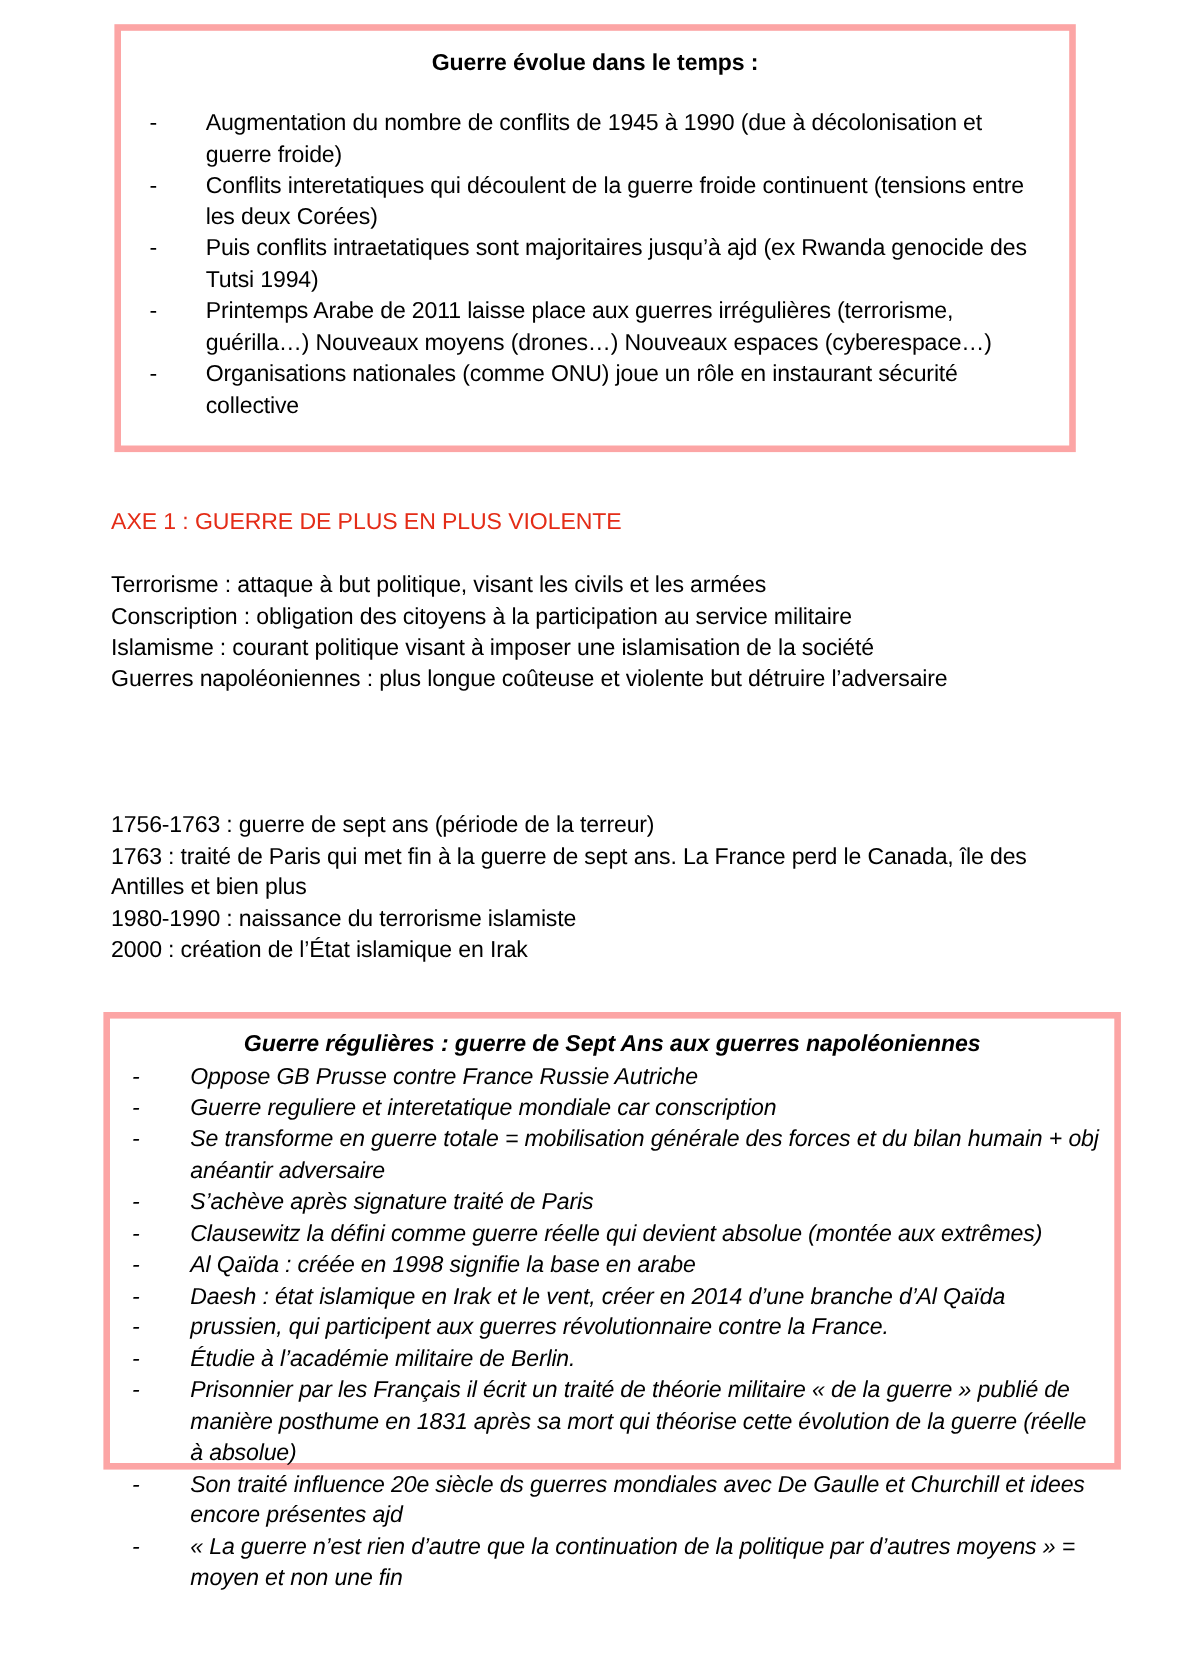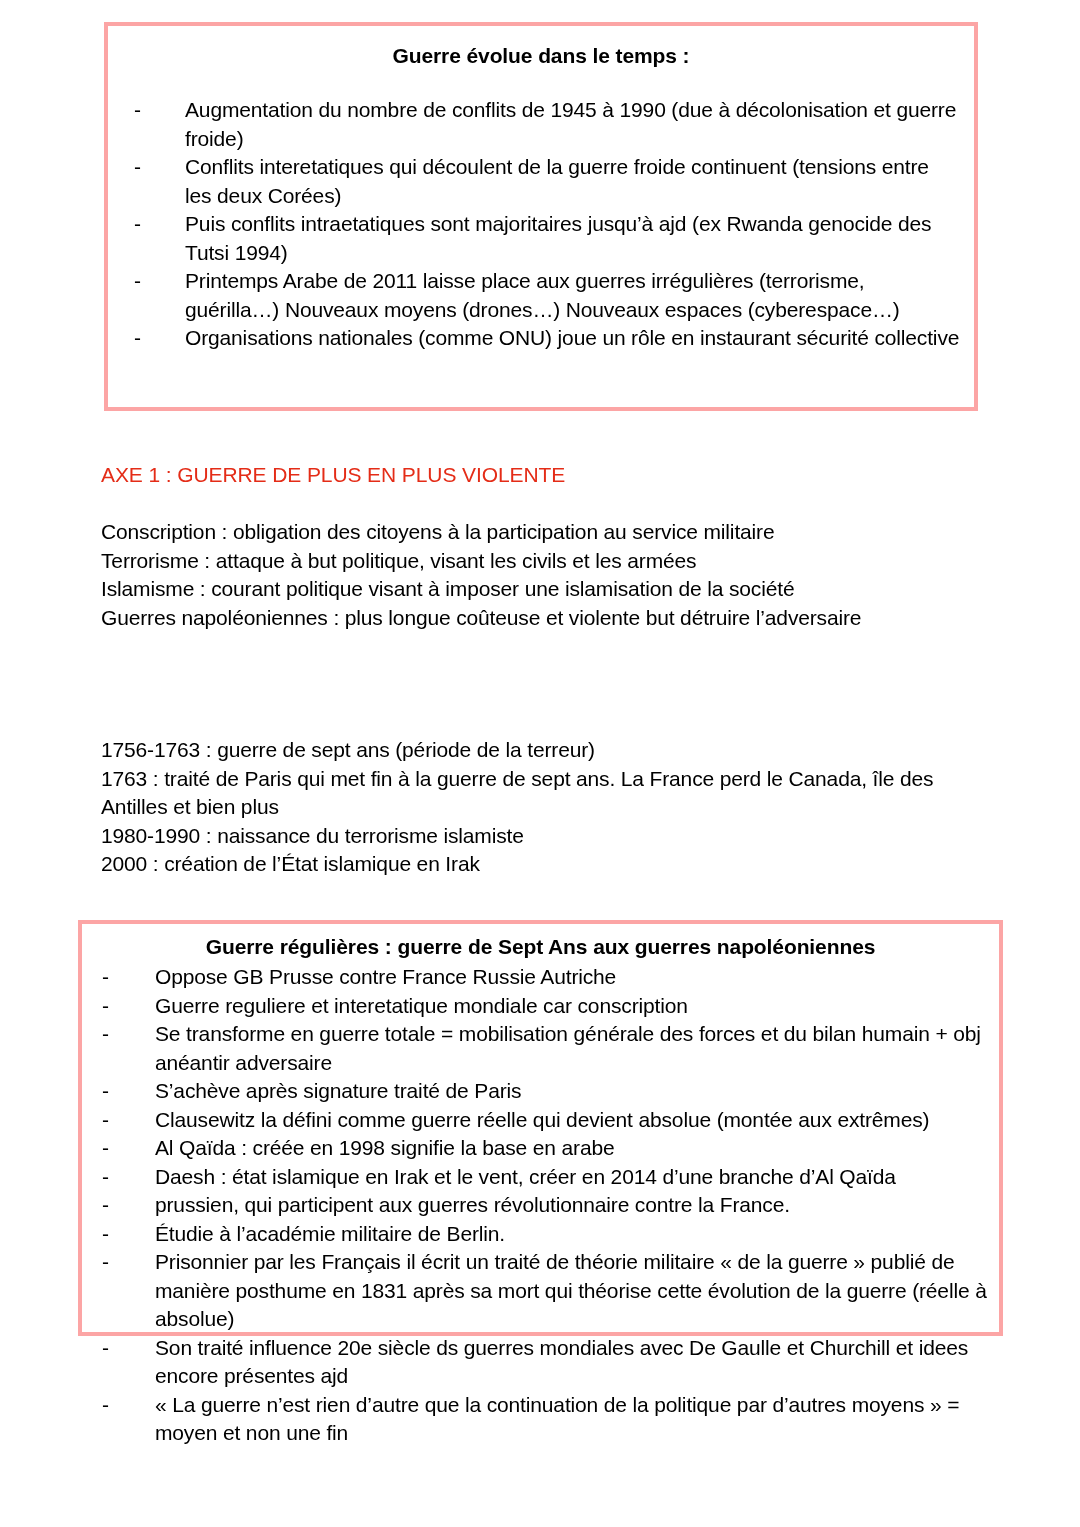--- a/index.html
+++ b/index.html
@@ -21,21 +21,21 @@
     position: absolute;
     inset: 0;
     width: 1080px;
     height: 1527px;
     overflow: hidden;
   }
 
   
   .framed-box {
     position: absolute;
-    border: 4px solid #fca5a5;
+    border: 6px solid #fca5a5;
     box-sizing: border-box;
     background: #ffffff;
   }
 
   .box-title {
     text-align: center;
     font-weight: bold;
     font-size: 21px;
     line-height: 28px;
     letter-spacing: -0.1px;
@@ -113,24 +113,25 @@
   
   #dates {
     position: absolute;
     left: 101px;
     top: 736px;
     width: 890px;
   }
 
   
   #box-regulieres {
-    left: 78px;
+    left: 94px;
     top: 920px;
     width: 925px;
     height: 416px;
+    font-style: italic;
   }
   #box-regulieres .inner {
     padding: 9px 10px 0 10px;
   }
   #box-regulieres .box-title { margin: 0 0 2px 0; }
   #box-regulieres .box-title.second { margin: 32px 0 2px 0; }
   #box-regulieres ul.dash-list > li {
     padding-left: 63px;
   }
   #box-regulieres ul.dash-list > li .dash { left: 10px; }
@@ -165,22 +166,22 @@
           <span class="dash">-</span>
           <span class="li-text">Organisations nationales (comme ONU) joue un rôle en instaurant sécurité collective</span>
         </li>
       </ul>
     </div>
   </section>
 
   <h2 id="axe-heading" style="margin:0;font-weight:normal;">AXE 1 : GUERRE DE PLUS EN PLUS VIOLENTE</h2>
 
   <div id="definitions">
+    <div class="line">Terrorisme : attaque à but politique, visant les civils et les armées</div>
     <div class="line">Conscription : obligation des citoyens à la participation au service militaire</div>
-    <div class="line">Terrorisme : attaque à but politique, visant les civils et les armées</div>
     <div class="line">Islamisme : courant politique visant à imposer une islamisation de la société</div>
     <div class="line">Guerres napoléoniennes : plus longue coûteuse et violente but détruire l’adversaire</div>
   </div>
 
   <div id="dates">
     <div class="line">1756-1763 : guerre de sept ans (période de la terreur)</div>
     <div class="line">1763 : traité de Paris qui met fin à la guerre de sept ans. La France perd le Canada, île des Antilles et bien plus</div>
     <div class="line">1980-1990 : naissance du terrorisme islamiste</div>
     <div class="line">2000 : création de l’État islamique en Irak</div>
   </div>

